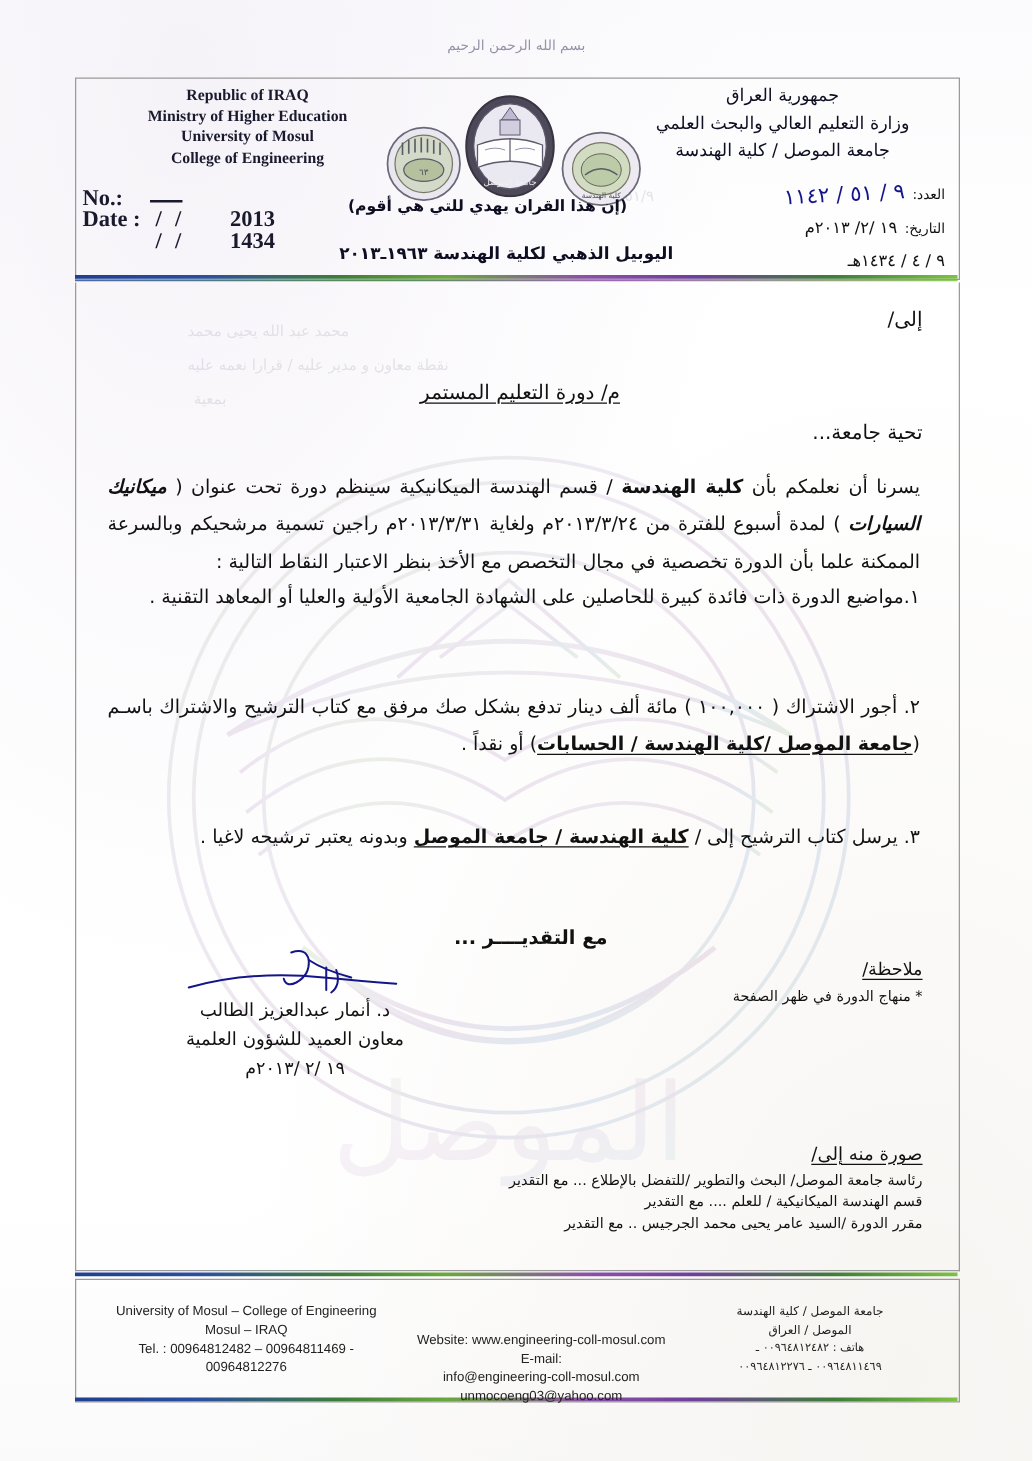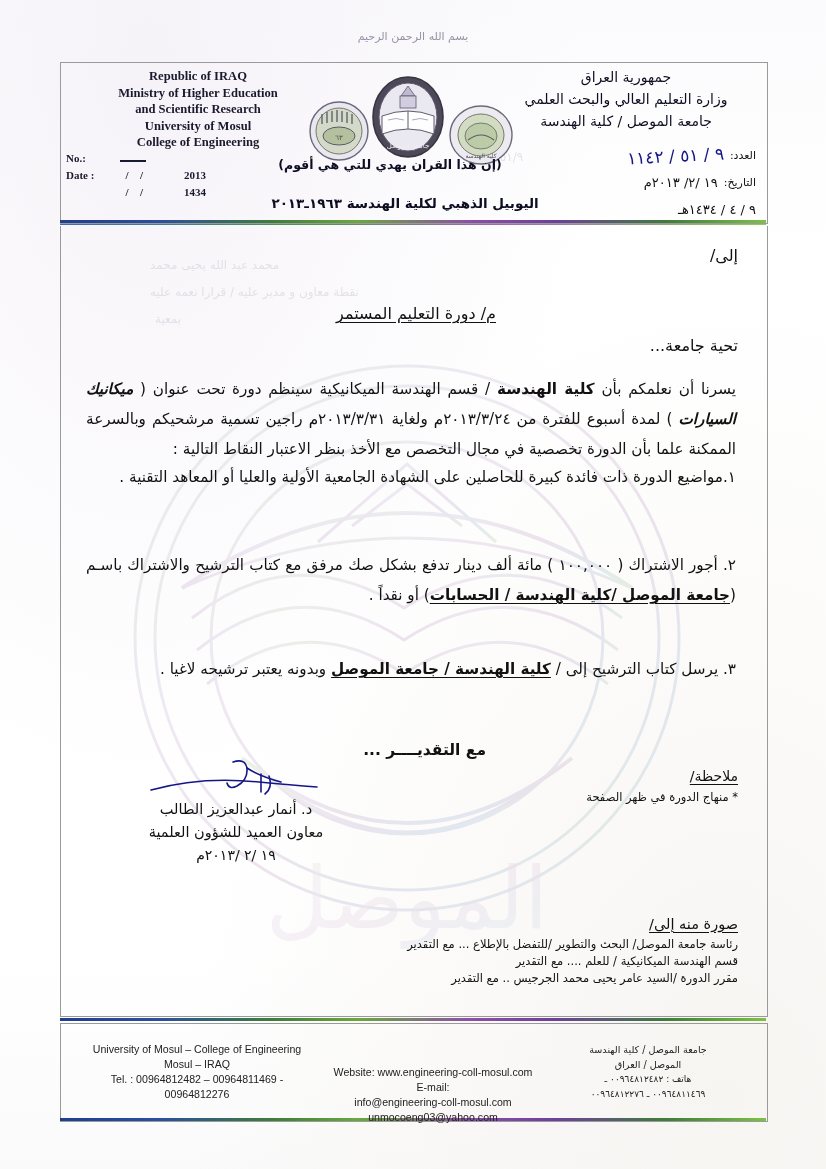--- a/index.html
+++ b/index.html
@@ -108,21 +108,21 @@
     color: #1a1a2e;
   }
   #hdr-en .line { white-space: nowrap; }
 
   #hdr-nodate {
     position: absolute;
     left: 66px;
     top: 150px;
     font-family: "Liberation Serif", serif;
     font-weight: bold;
-    font-size: 11px;
+    font-size: 18px;
     line-height: 17px;
     color: #1a1a2e;
   }
   #hdr-nodate .row { display: flex; }
   #hdr-nodate .lbl   { width: 48px; }
   #hdr-nodate .dash  { display: inline-block; width: 26px; border-bottom: 2px solid #1a1a2e; margin: 0 0 5px 6px; }
   #hdr-nodate .slot1 { display: inline-block; width: 26px; text-align: center; }
   #hdr-nodate .slot2 { display: inline-block; width: 44px; }
 
   #hdr-ar {
@@ -418,21 +418,20 @@
   <div class="frame" id="frame-foot"></div>
 
   <div class="rule" id="rule-top"></div>
   <div class="rule-thin" id="rule-top2"></div>
   <div class="rule" id="rule-bottom"></div>
   <div class="rule" id="rule-foot"></div>
 
   <div id="hdr-en">
     <div class="line">Republic of IRAQ</div>
     <div class="line">Ministry of Higher Education</div>
-    <div class="line">and  Scientific Research</div>
     <div class="line">University of Mosul</div>
     <div class="line">College of Engineering</div>
   </div>
 
   <div id="hdr-nodate">
     <div class="row">
       <span class="lbl">No.:</span>
       <span class="dash"></span>
     </div>
     <div class="row">

